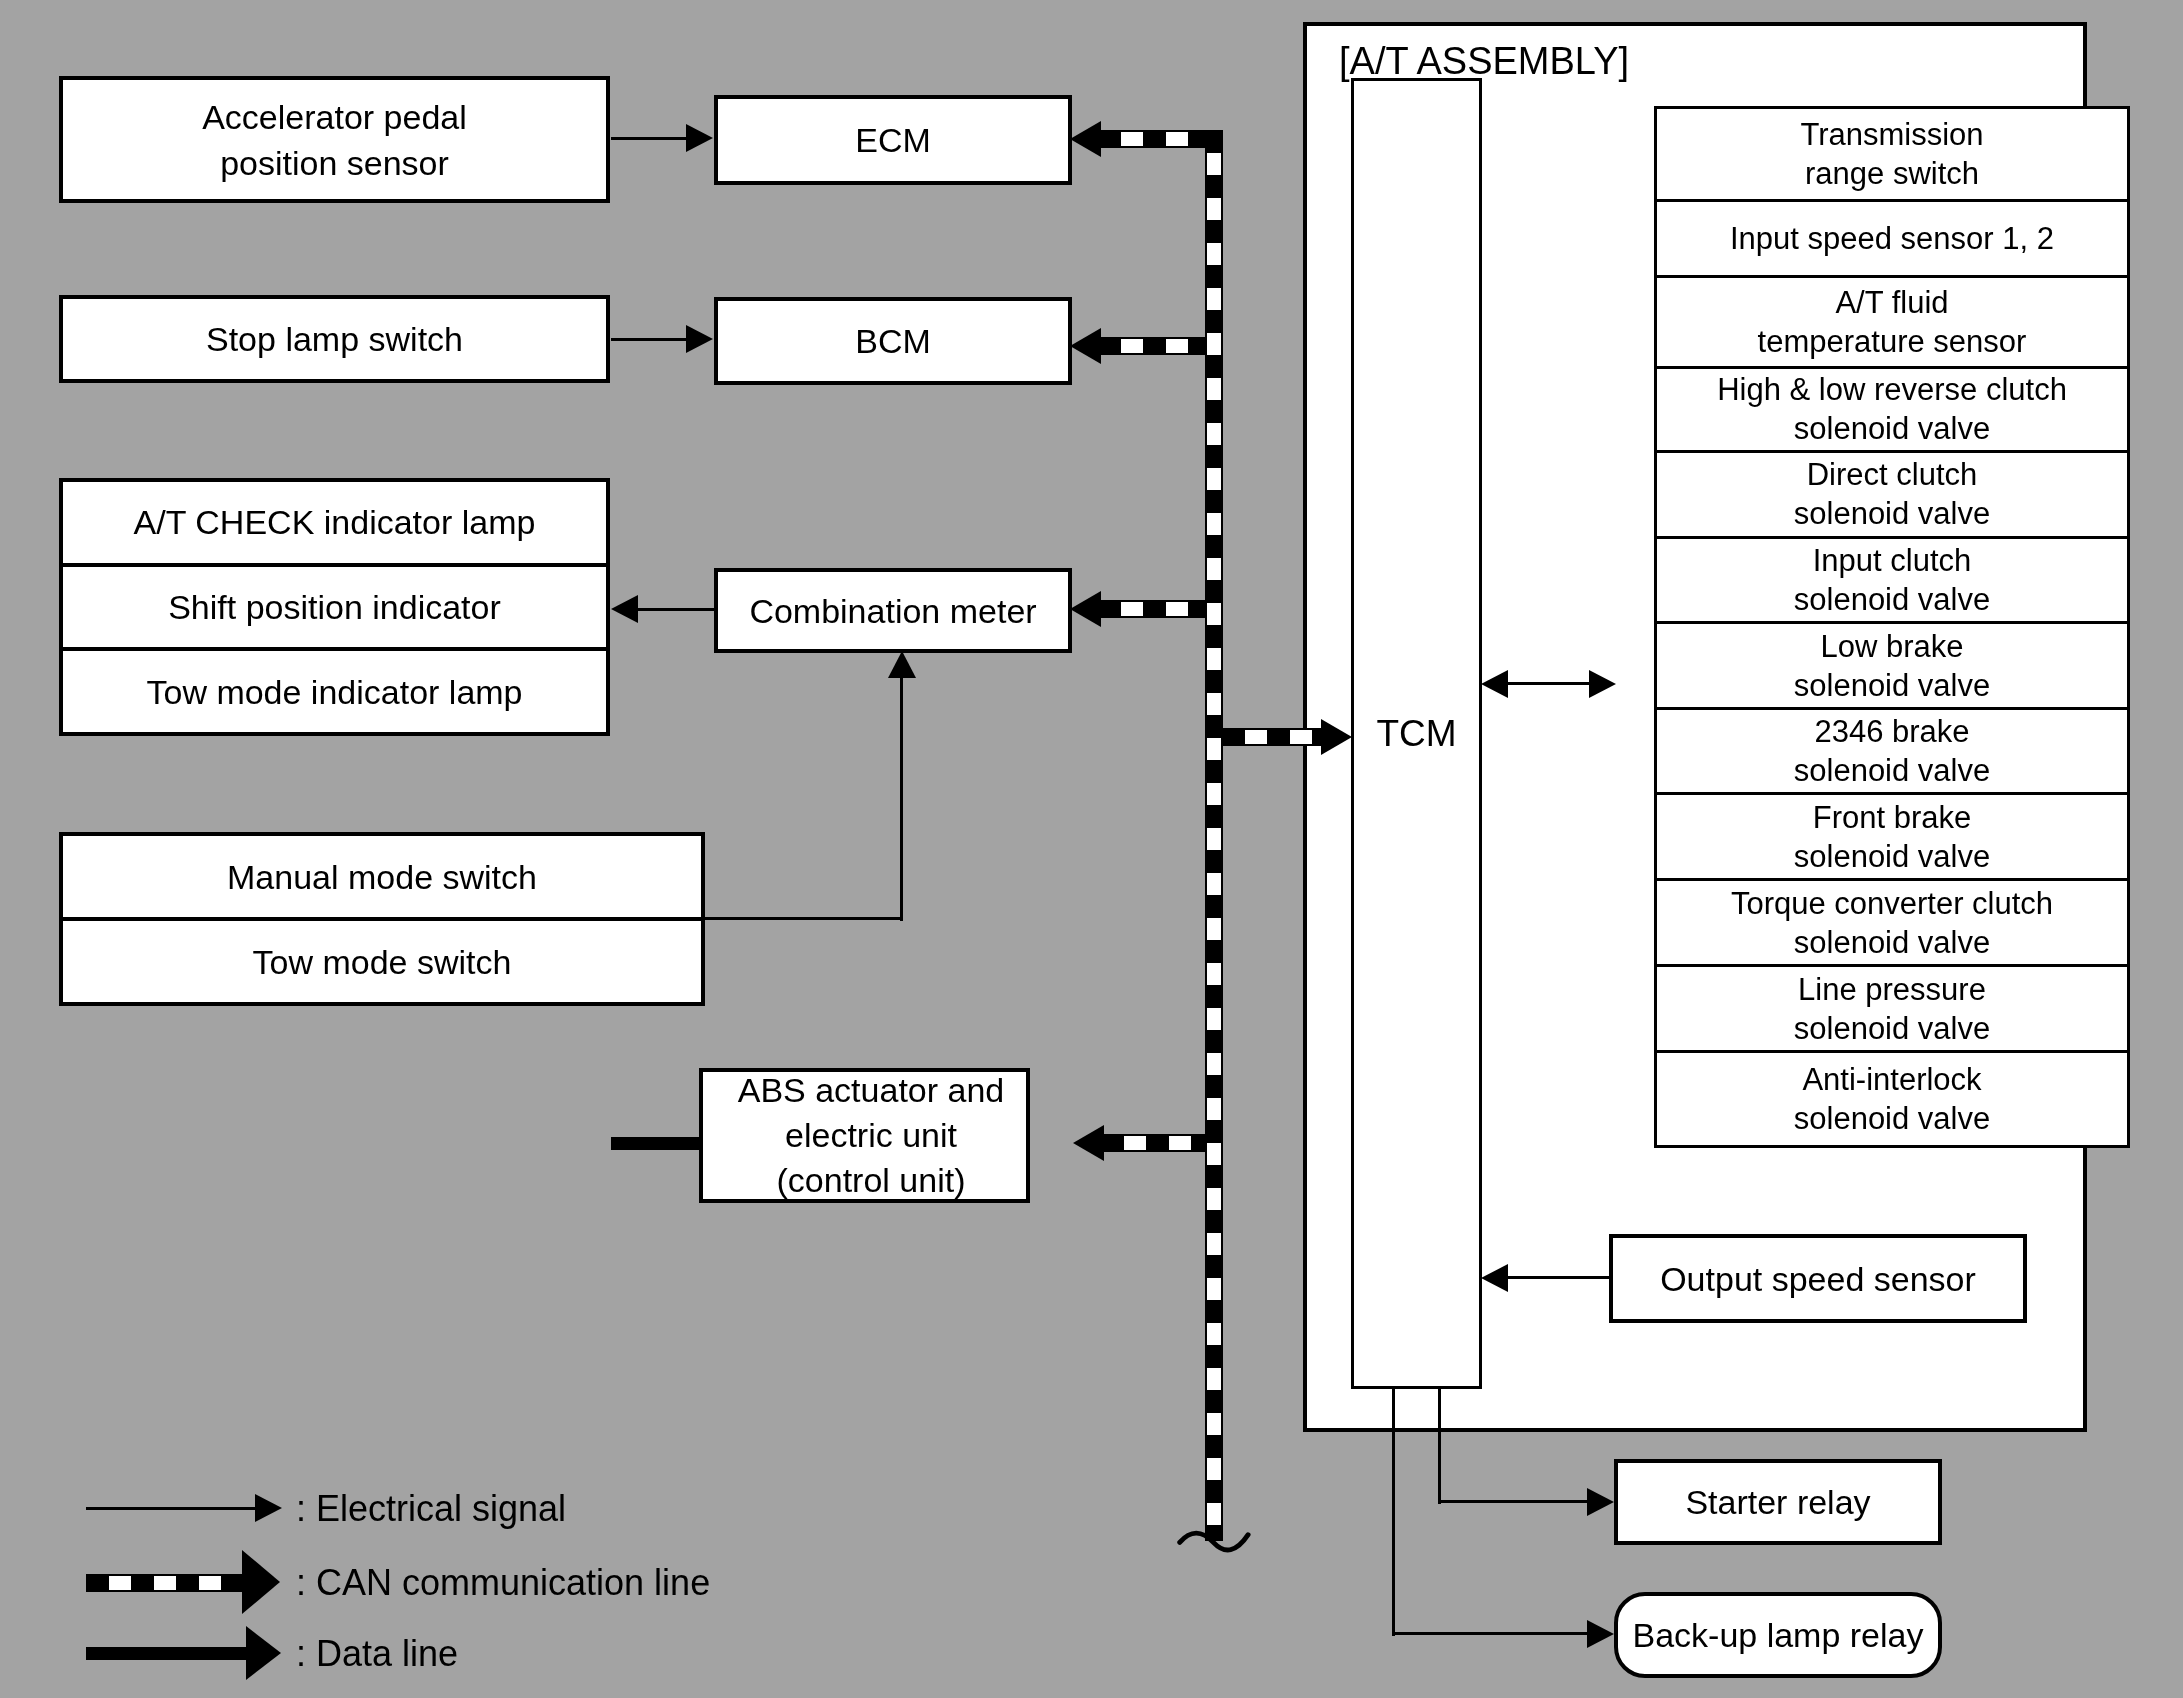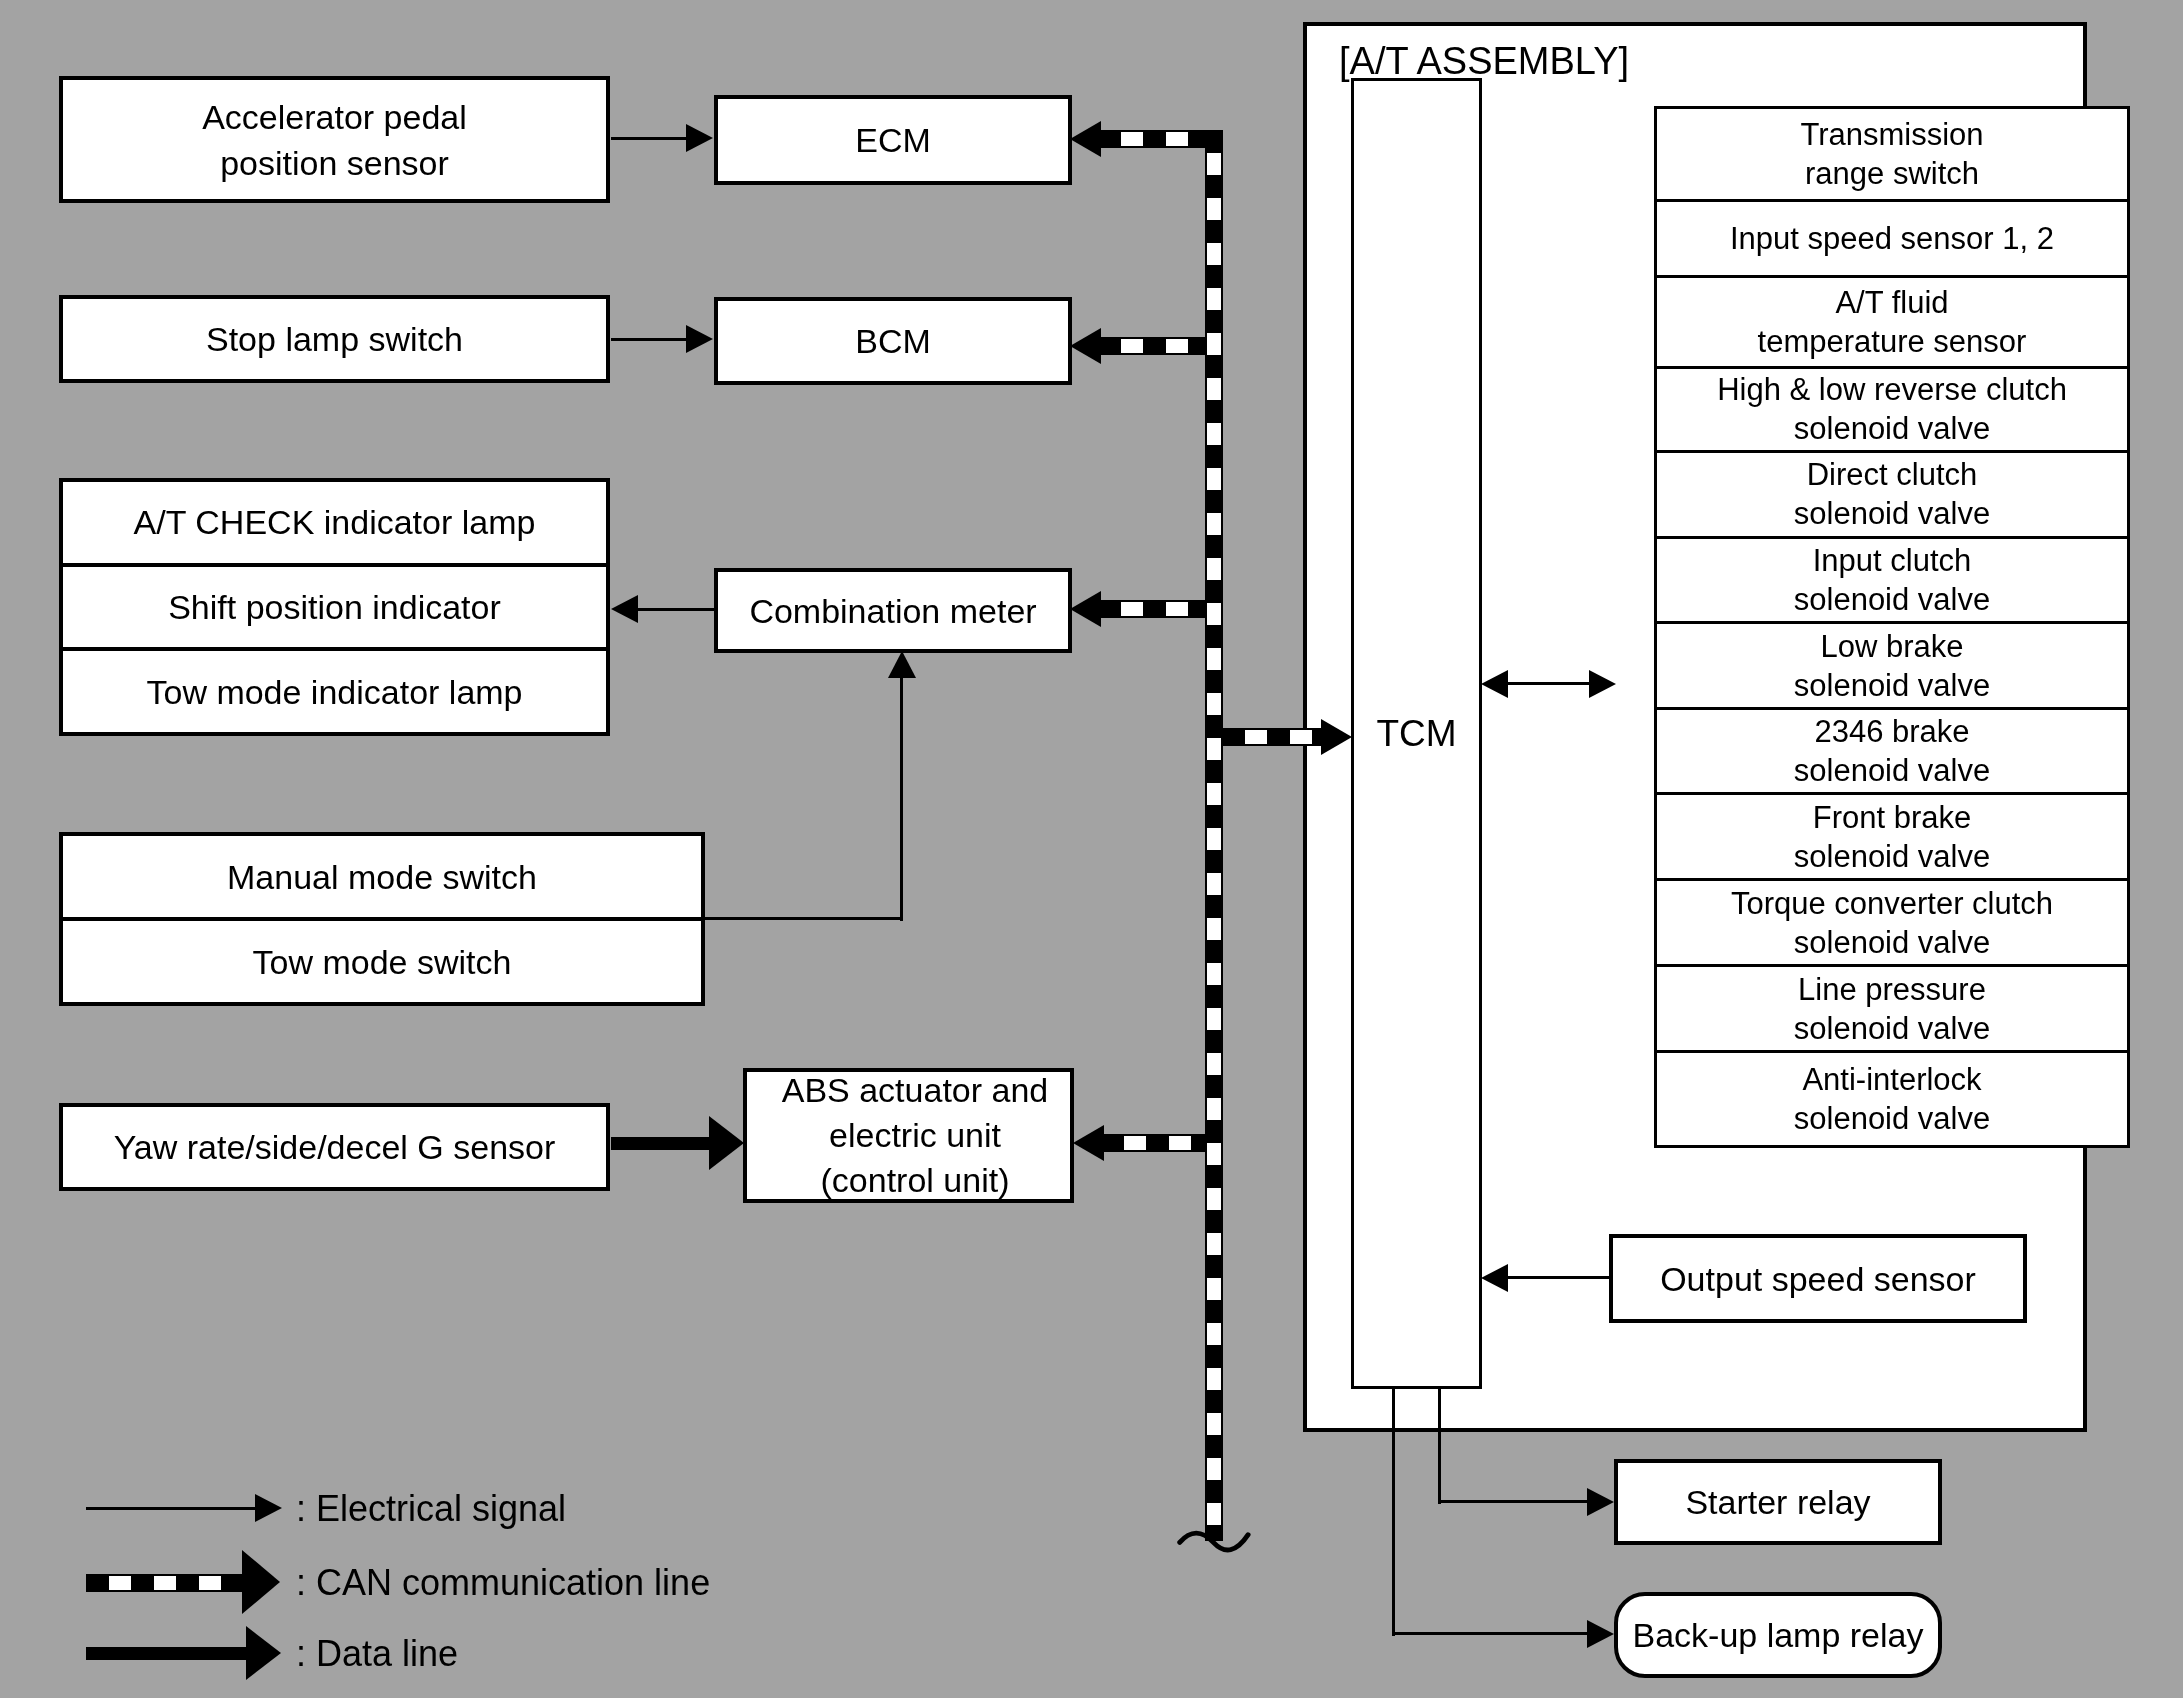--- a/index.html
+++ b/index.html
@@ -126,37 +126,34 @@
 
   <div class="box rowstack" style="left:59px;top:832px;width:646px;height:174px;">
     <div class="row">
       <span>Manual mode switch</span>
     </div>
     <div class="row">
       <span>Tow mode switch</span>
     </div>
   </div>
 
-  <div class="box" style="left:59px;top:1103px;width:551px;height:88px;">
-    <span>Yaw rate/side/decel G sensor</span>
-  </div>
 
   <div class="box" style="left:714px;top:95px;width:358px;height:90px;">
     <span>ECM</span>
   </div>
 
   <div class="box" style="left:714px;top:297px;width:358px;height:88px;">
     <span>BCM</span>
   </div>
 
   <div class="box" style="left:714px;top:568px;width:358px;height:85px;">
     <span>Combination meter</span>
   </div>
 
-  <div class="box" style="left:743px;top:1068px;width:331px;height:135px;line-height:45px;padding-left:13px;">
+  <div class="box" style="left:699px;top:1068px;width:331px;height:135px;line-height:45px;padding-left:13px;">
     <span>ABS actuator and</span>
     <span>electric unit</span>
     <span>(control unit)</span>
   </div>
 
   <div class="box b6" style="left:1351px;top:78px;width:131px;height:1311px;font-size:37px;">
     <span>TCM</span>
   </div>
 
   <div class="box b6 rowstack atstack" style="left:1614px;top:106px;width:476px;height:1042px;margin-left:40px;">

